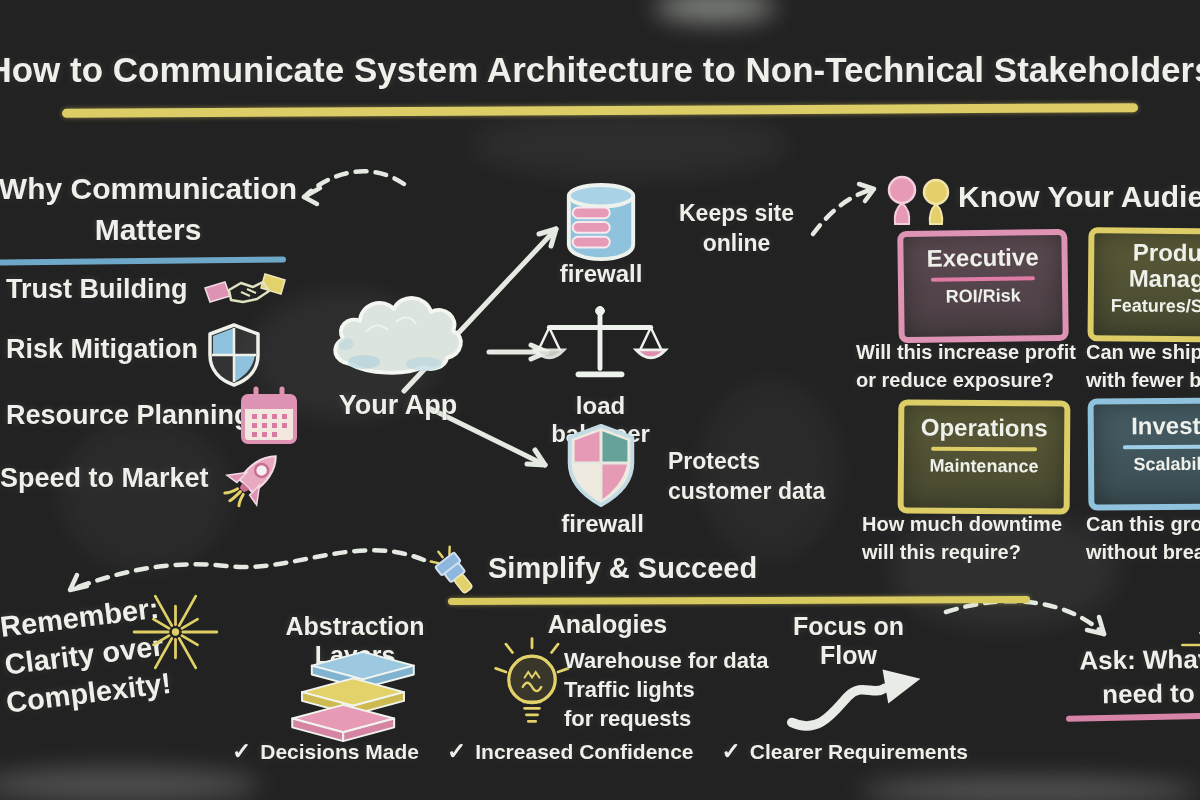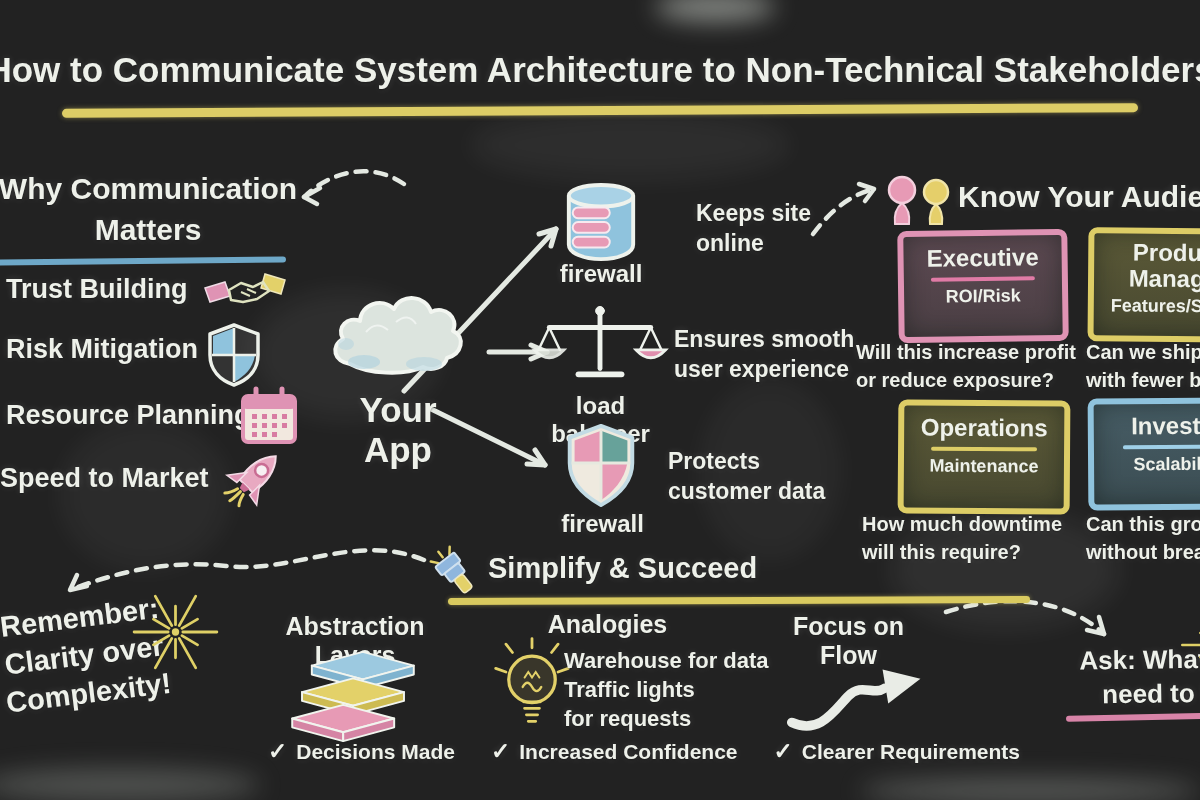--- a/index.html
+++ b/index.html
@@ -27,22 +27,22 @@
   .card-yellow{border:6px solid #ddcd66;background:linear-gradient(rgba(221,205,102,0.28),rgba(221,205,102,0.18)),rgba(45,52,40,0.55);}
   .card-blue{border:6px solid #8fc3dd;background:linear-gradient(rgba(143,195,221,0.32),rgba(143,195,221,0.22)),rgba(38,52,52,0.55);}
   .card .role{font-size:24px;line-height:26px;margin-top:9px;white-space:pre-line;}
   .card .divider{height:4px;width:66%;margin:6px auto 5px auto;border-radius:3px;}
   .card-pink .divider{background:#e07ba6;}
   .card-yellow .divider{background:#ddcd66;}
   .card-blue .divider{background:#9fd0e8;}
   .card .focus{font-size:18px;}
   .question{position:absolute;z-index:2;font-size:20px;line-height:28px;text-align:left;white-space:pre-line;
     text-shadow:0 1px 2px rgba(0,0,0,0.35),0 0 7px rgba(255,255,255,0.14);}
-  .footer{position:absolute;z-index:2;left:50%;top:738px;transform:translateX(-50%);display:flex;gap:36px;white-space:nowrap;
-    font-size:21px;text-shadow:0 1px 2px rgba(0,0,0,0.35),0 0 7px rgba(255,255,255,0.14);margin-left:44px;}
+  .footer{position:absolute;z-index:2;left:50%;top:738px;transform:translateX(-50%);display:flex;gap:28px;white-space:nowrap;
+    font-size:21px;text-shadow:0 1px 2px rgba(0,0,0,0.35),0 0 7px rgba(255,255,255,0.14);}
   .footer .check{margin-right:9px;font-size:23px;}
 </style>
 </head>
 <body>
 
 <div class="board">
 
   <div class="smudge" style="left:655px;top:-8px;width:120px;height:30px;background:rgba(225,232,224,0.5);"></div>
   <div class="smudge" style="left:250px;top:290px;width:190px;height:130px;background:rgba(255,255,255,0.055);"></div>
   <div class="smudge" style="left:890px;top:510px;width:230px;height:120px;background:rgba(255,255,255,0.06);"></div>
@@ -142,48 +142,46 @@
     </g>
   </svg>
 
   <svg class="icon" style="left:326px;top:282px;" width="140" height="108" viewBox="0 0 140 108">
     <path d="M24,82 C8,80 4,64 17,57 C10,45 22,34 34,39 C35,22 56,15 68,27 C75,11 100,13 105,30 C119,23 133,36 127,49 C140,55 136,72 121,76 C119,85 106,90 97,85 C78,94 42,92 24,82 Z" fill="#dce4de" stroke="#f3f6f1" stroke-width="4" stroke-linejoin="round"></path>
     <ellipse cx="38" cy="80" rx="16" ry="7" fill="#a8cede" opacity="0.55"></ellipse>
     <ellipse cx="98" cy="82" rx="18" ry="7" fill="#a8cede" opacity="0.45"></ellipse>
     <ellipse cx="20" cy="62" rx="8" ry="6" fill="#a8cede" opacity="0.4"></ellipse>
     <path d="M40,50 q10,-12 22,-2 M70,40 q12,-10 20,2" stroke="rgba(255,255,255,0.55)" stroke-width="2" fill="none"></path>
   </svg>
-  <div class="txt center" style="left:328px;top:390px;width:140px;font-size:35px;">Your App</div>
+  <div class="txt center" style="left:328px;top:390px;width:140px;font-size:27px;">Your App</div>
 
   <svg class="icon" style="left:562px;top:182px;" width="78" height="84" viewBox="0 0 80 86">
     <path d="M7,14 V64 C7,73 22,79 40,79 C58,79 73,73 73,64 V14" fill="#8fc3dd" stroke="#eef2ec" stroke-width="4"></path>
     <ellipse cx="40" cy="14" rx="33" ry="11" fill="#a9d2e6" stroke="#eef2ec" stroke-width="4"></ellipse>
     <rect x="11" y="26" width="38" height="11" rx="5.5" fill="#e79ab5" stroke="#f7e9ef" stroke-width="2"></rect>
     <rect x="11" y="41" width="38" height="11" rx="5.5" fill="#e79ab5" stroke="#f7e9ef" stroke-width="2"></rect>
     <rect x="11" y="56" width="38" height="11" rx="5.5" fill="#e79ab5" stroke="#f7e9ef" stroke-width="2"></rect>
   </svg>
   <div class="txt center" style="left:545px;top:260px;width:112px;font-size:24px;">firewall</div>
-  <div class="txt ml" style="left:696px;top:198px;font-size:23px;line-height:30px;">Keeps site
+  <div class="txt ml" style="left:679px;top:198px;font-size:23px;line-height:30px;text-align:center;">Keeps site
 online</div>
 
   <svg class="icon" style="left:532px;top:304px;" width="136" height="84" viewBox="0 0 136 86">
     <g stroke="#eef2ec" fill="none" stroke-linecap="round">
       <circle cx="68" cy="7" r="4.5" fill="#eef2ec"></circle>
       <path d="M68,11 V66" stroke-width="5"></path>
       <path d="M16,24 H120" stroke-width="5"></path>
       <path d="M46,72 H90" stroke-width="6"></path>
       <path d="M16,24 L5,47 M16,24 L27,47" stroke-width="2.5"></path>
       <path d="M1,47 Q16,63 31,47 Z" fill="#d7dcd4" opacity="0.9" stroke-width="3"></path>
       <path d="M120,24 L109,47 M120,24 L131,47" stroke-width="2.5"></path>
       <path d="M105,47 Q120,63 135,47 Z" fill="#e08fae" stroke-width="3"></path>
     </g>
   </svg>
   <div class="txt center" style="left:528px;top:392px;width:145px;font-size:24px;">load balancer</div>
-  <div class="txt ml" style="left:674px;top:324px;font-size:23px;line-height:30px;">Ensures smooth
-user experience</div>
 
   <svg class="icon" style="left:562px;top:422px;" width="78" height="88" viewBox="0 0 78 90">
     <path d="M39,4 L71,16 V42 C71,62 57,75 39,85 C21,75 7,62 7,42 V16 Z" fill="#efeadf" stroke="#c2dbe4" stroke-width="4" stroke-linejoin="round"></path>
     <path d="M39,9 L12,19 V42 H39 Z" fill="#e79ab5"></path>
     <path d="M39,9 L66,19 V42 H39 Z" fill="#67a29a"></path>
     <path d="M39,42 H66 C63,59 51,72 39,80 Z" fill="#e79ab5"></path>
     <path d="M39,9 V80 M9,42 H69" stroke="#e6e9df" stroke-width="3" fill="none"></path>
   </svg>
   <div class="txt center" style="left:555px;top:510px;width:95px;font-size:24px;">firewall</div>
   <div class="txt ml" style="left:668px;top:446px;font-size:23px;line-height:30px;">Protects

